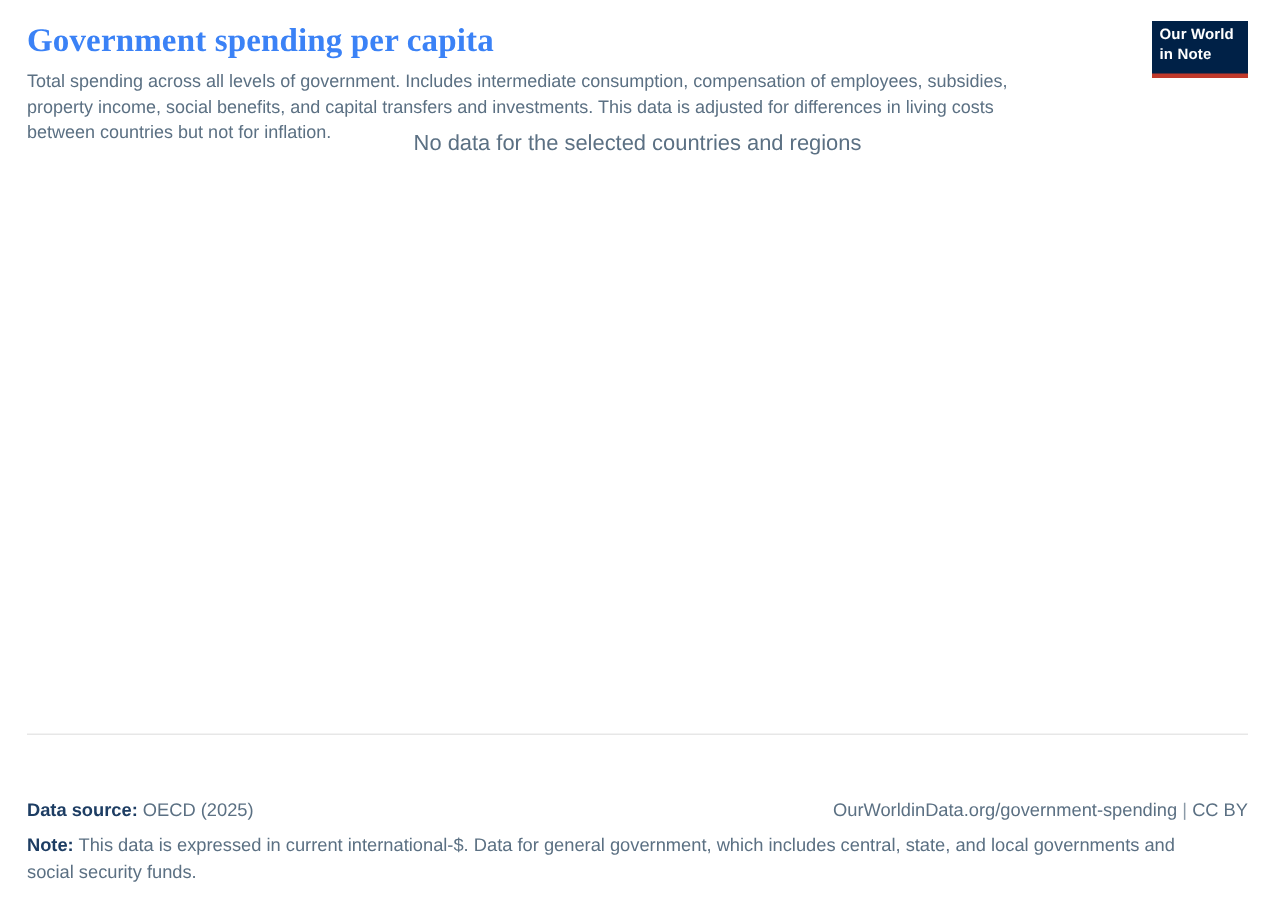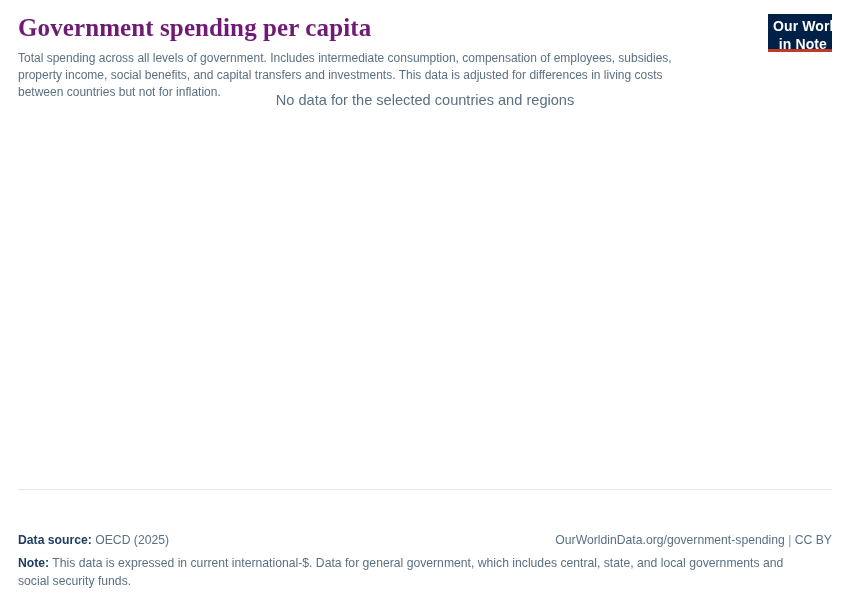--- a/index.html
+++ b/index.html
@@ -24,24 +24,24 @@
     flex-direction: column;
   }
 
   
   .header {
     position: relative;
     padding-right: 90px;
   }
   .chart-title {
     font-family: "Liberation Serif", serif;
-    font-size: 25px;
+    font-size: 22px;
     font-weight: 700;
     line-height: 1.15;
-    color: #701a75;
+    color: #3b82f6;
     margin: 0 0 7px 0;
     letter-spacing: 0.1px;
   }
   .chart-subtitle {
     font-size: 12px;
     line-height: 1.42;
     color: #5b7083;
     max-width: 690px;
     margin: 0;
   }
@@ -54,26 +54,25 @@
     width: 64px;
     height: 38px;
     background: #002147;
     border-bottom: 3px solid #c0392b;
     box-sizing: border-box;
     padding: 4px 5px 0 5px;
   }
   .owid-logo .line {
     display: block;
     color: #ffffff;
-    font-size: 14px;
+    font-size: 10px;
     font-weight: 700;
     line-height: 1.25;
     letter-spacing: 0.1px;
     white-space: nowrap;
-    text-align: right;
   }
 
   
   .plot-area {
     flex: 1 1 auto;
     position: relative;
     display: flex;
     justify-content: center;
     min-height: 0;
   }

